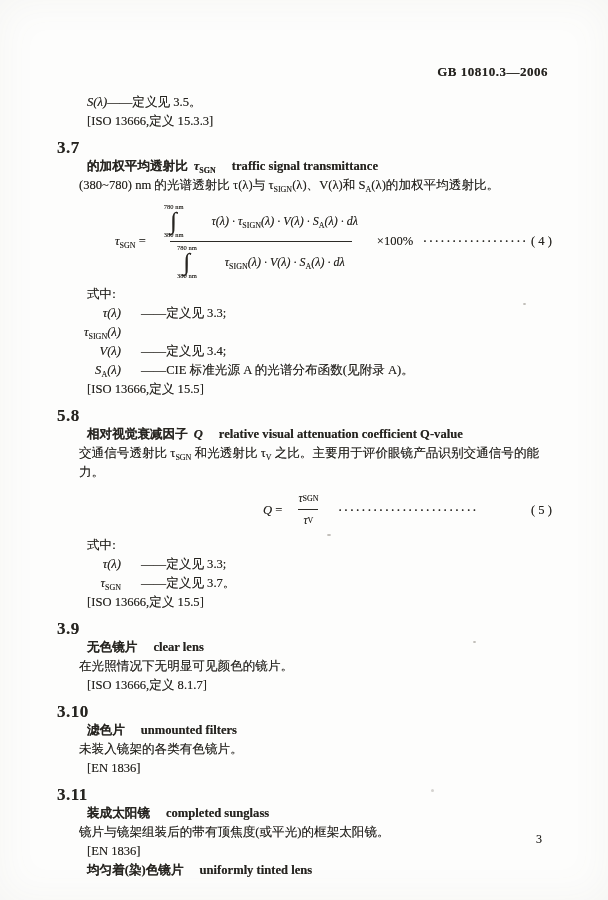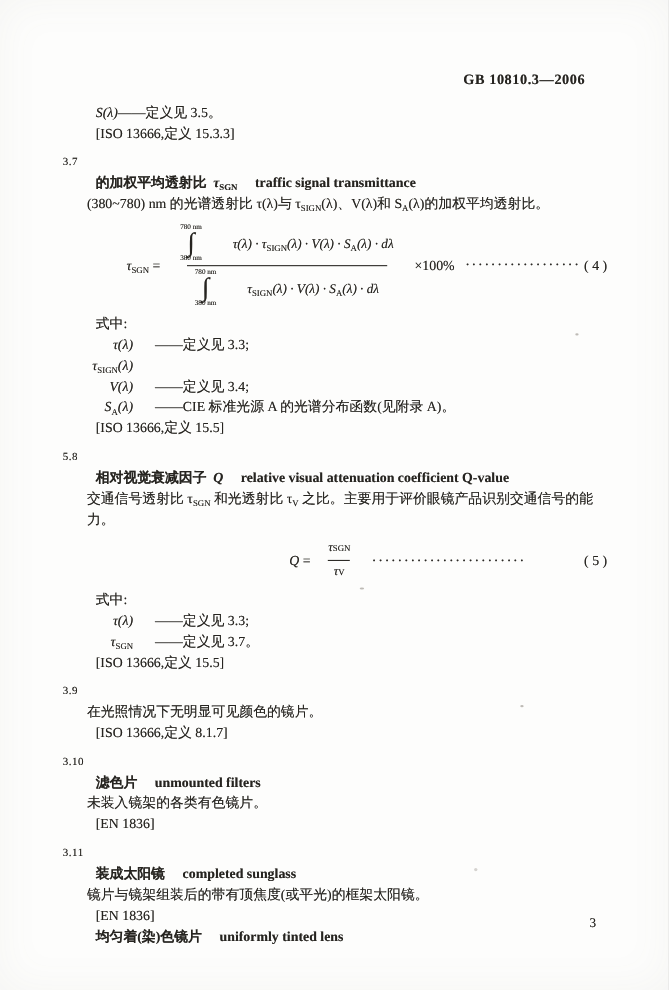--- a/index.html
+++ b/index.html
@@ -4,23 +4,23 @@
 <style>
   html,body{margin:0;padding:0;background:#d8d8d8;}
   .page{
     position:relative;width:608px;height:900px;margin:0 auto;
     background:#fdfdfc;overflow:hidden;
     font-family:"Liberation Serif","DejaVu Serif",serif;
     color:#262420;
     box-shadow:inset 0 0 40px rgba(120,115,100,.06);
     text-shadow:0 0 .5px rgba(40,38,32,.55);
   }
-  .hdr{position:absolute;top:64px;right:76px;font-weight:bold;font-size:13px;letter-spacing:.5px;}
+  .hdr{position:absolute;top:64px;right:60px;font-weight:bold;font-size:13px;letter-spacing:.5px;}
   .content{position:absolute;top:93px;left:57px;right:56px;font-size:12.6px;line-height:19px;}
-  .secnum{font-weight:normal;font-size:10px;margin-top:7px;letter-spacing:.5px;}
+  .secnum{font-weight:bold;font-size:17px;margin-top:7px;letter-spacing:.5px;}
   .b{margin-left:30px;}           
   .d{margin-left:22px;}           
   .heading{margin-left:30px;font-weight:bold;}
   .heading .en{margin-left:16px;}
   .heading .symwrap{margin-left:6px;}
   .v{font-style:italic;}
   sub.ss{font-size:8px;font-style:normal;vertical-align:-3px;letter-spacing:0;line-height:0;}
   
   .where-item{display:flex;}
   .wsym{flex:none;width:64px;text-align:right;white-space:nowrap;}
@@ -143,20 +143,23 @@
       <span class="wsym"><span class="v">τ(λ)</span><sub class="ss"></sub><span class="v"></span></span>
       <span class="wtxt">——定义见 3.3;</span>
     </div>
     <div class="where-item">
       <span class="wsym"><span class="v">τ</span><sub class="ss">SGN</sub><span class="v"></span></span>
       <span class="wtxt">——定义见 3.7。</span>
     </div>
     <div class="b">[ISO 13666,定义 15.5]</div>
 
     <div class="secnum gap-sec">3.9</div>
+    <div class="heading">
+      <span>无色镜片</span><span class="en">clear lens</span>
+    </div>
     <div class="d">在光照情况下无明显可见颜色的镜片。</div>
     <div class="b">[ISO 13666,定义 8.1.7]</div>
 
     <div class="secnum gap-sec">3.10</div>
     <div class="heading">
       <span>滤色片</span><span class="en">unmounted filters</span>
     </div>
     <div class="d">未装入镜架的各类有色镜片。</div>
     <div class="b">[EN 1836]</div>
 

